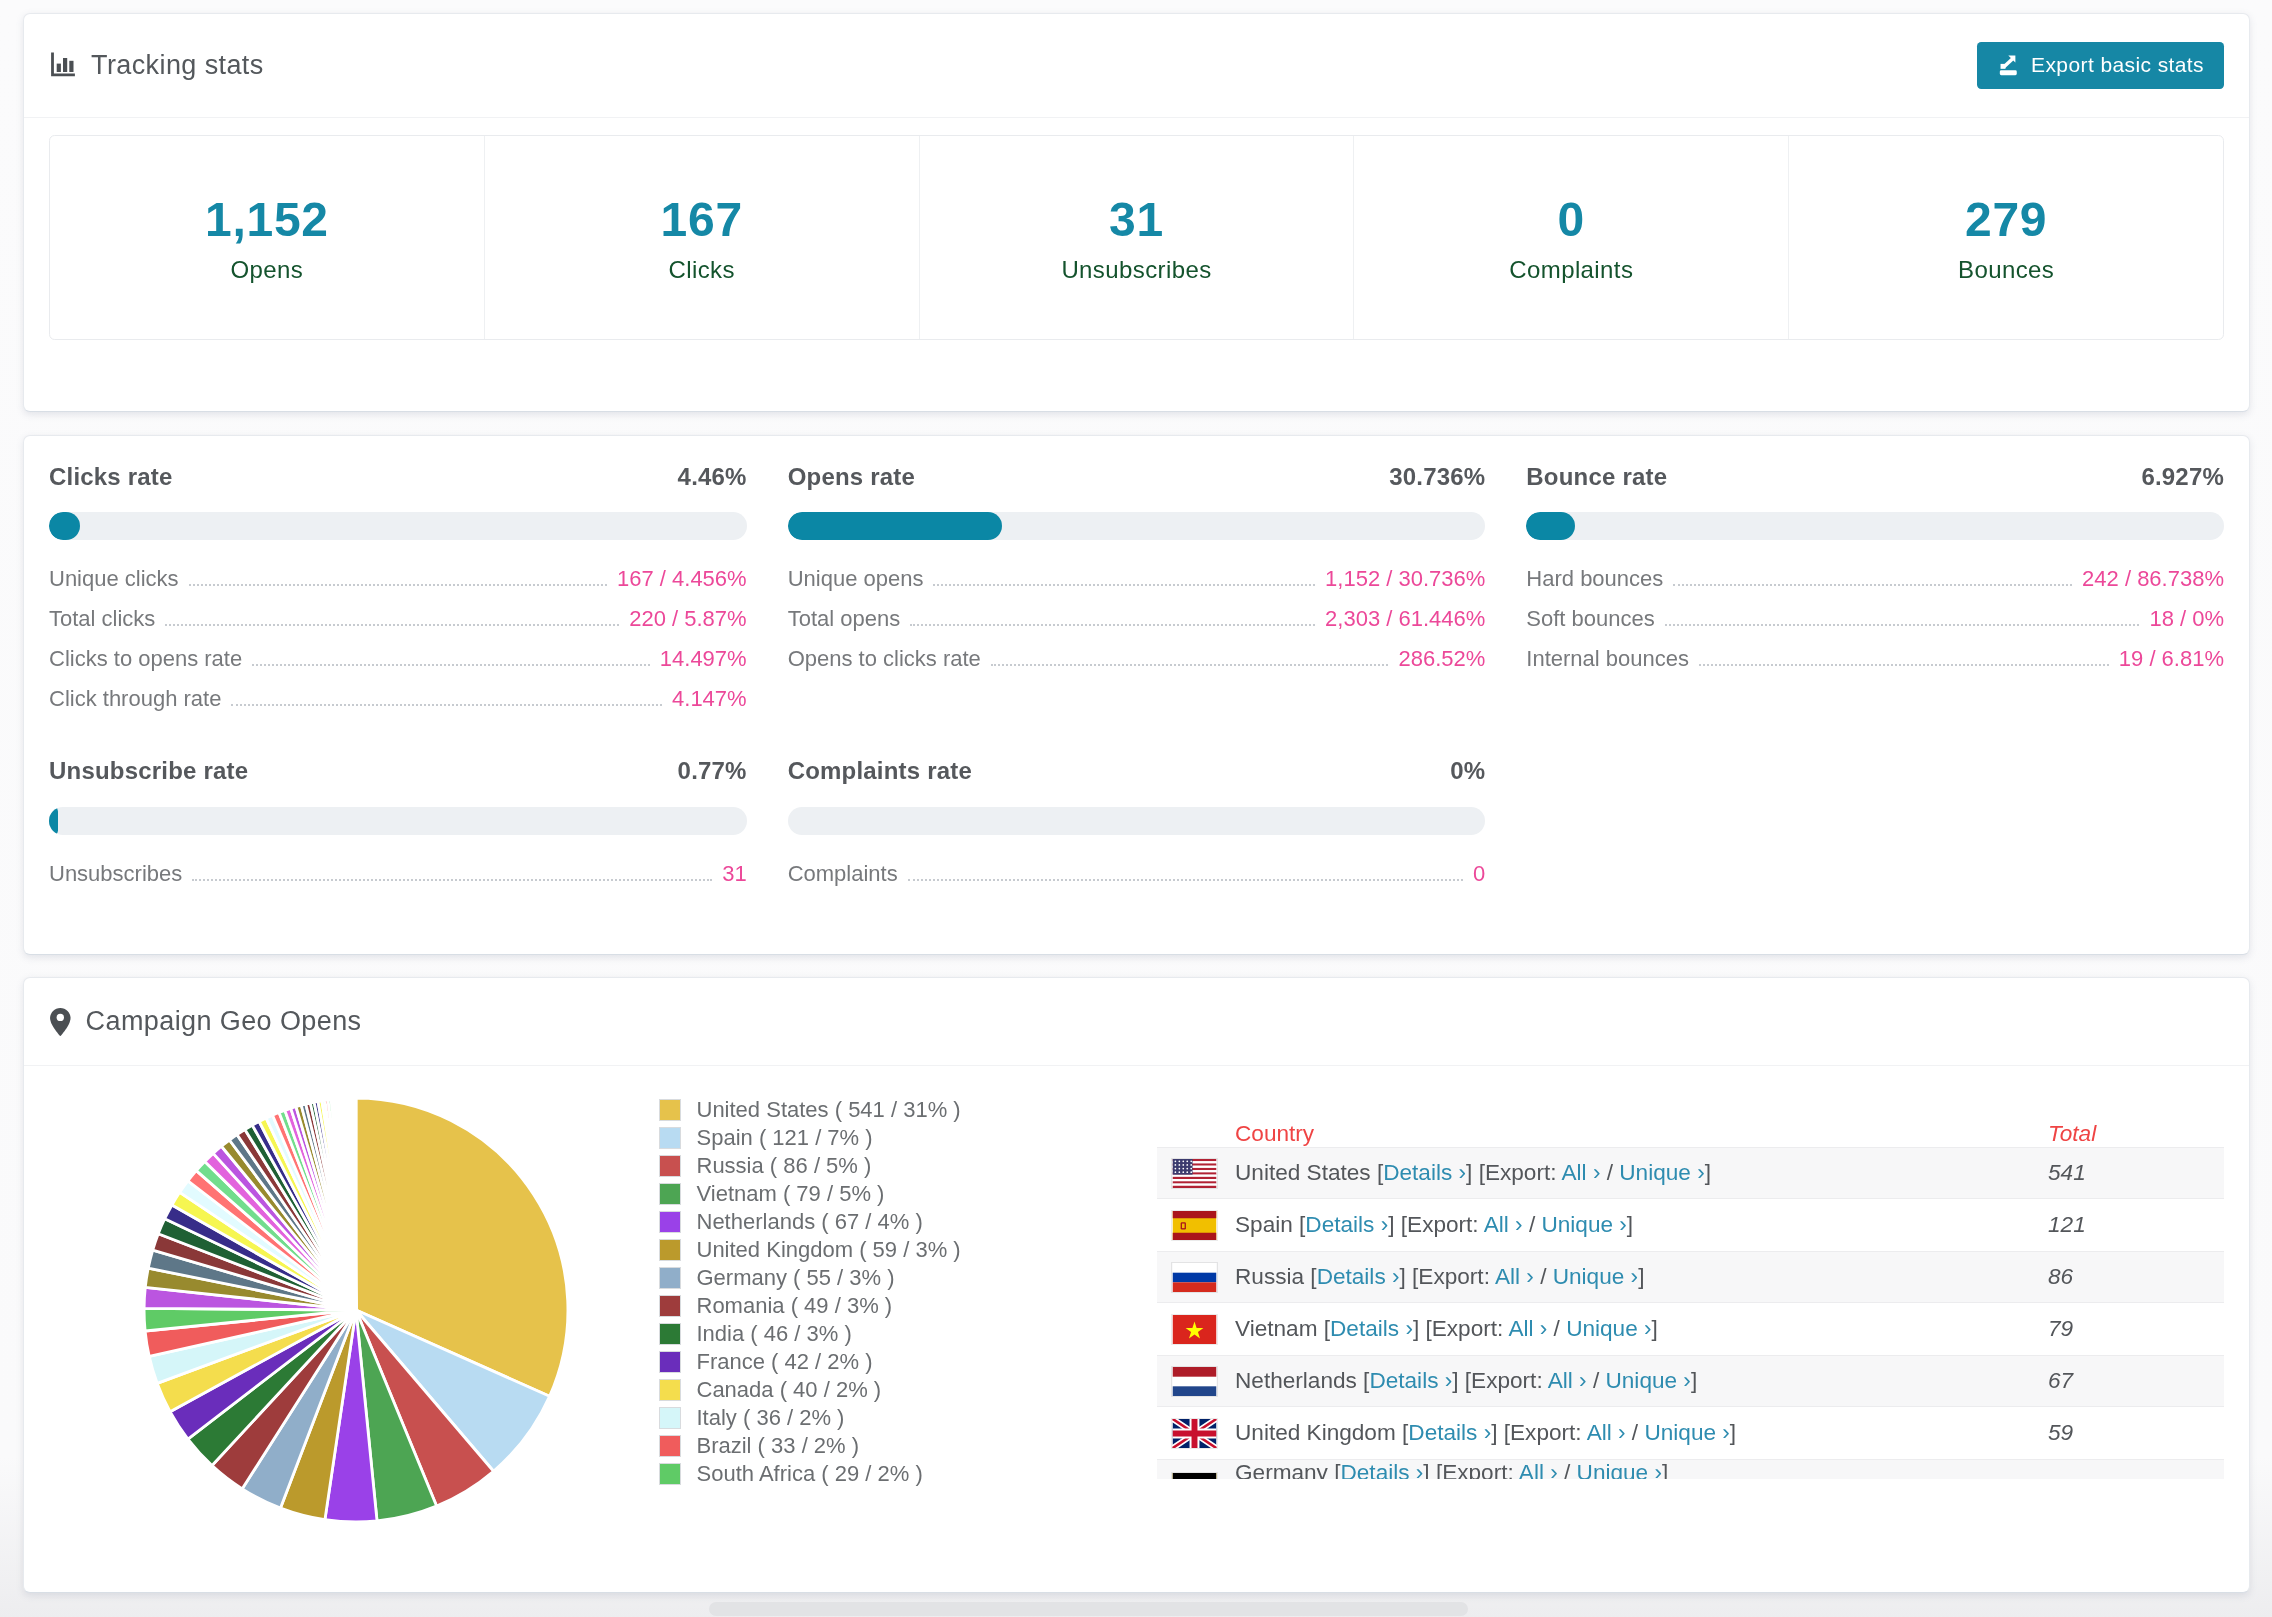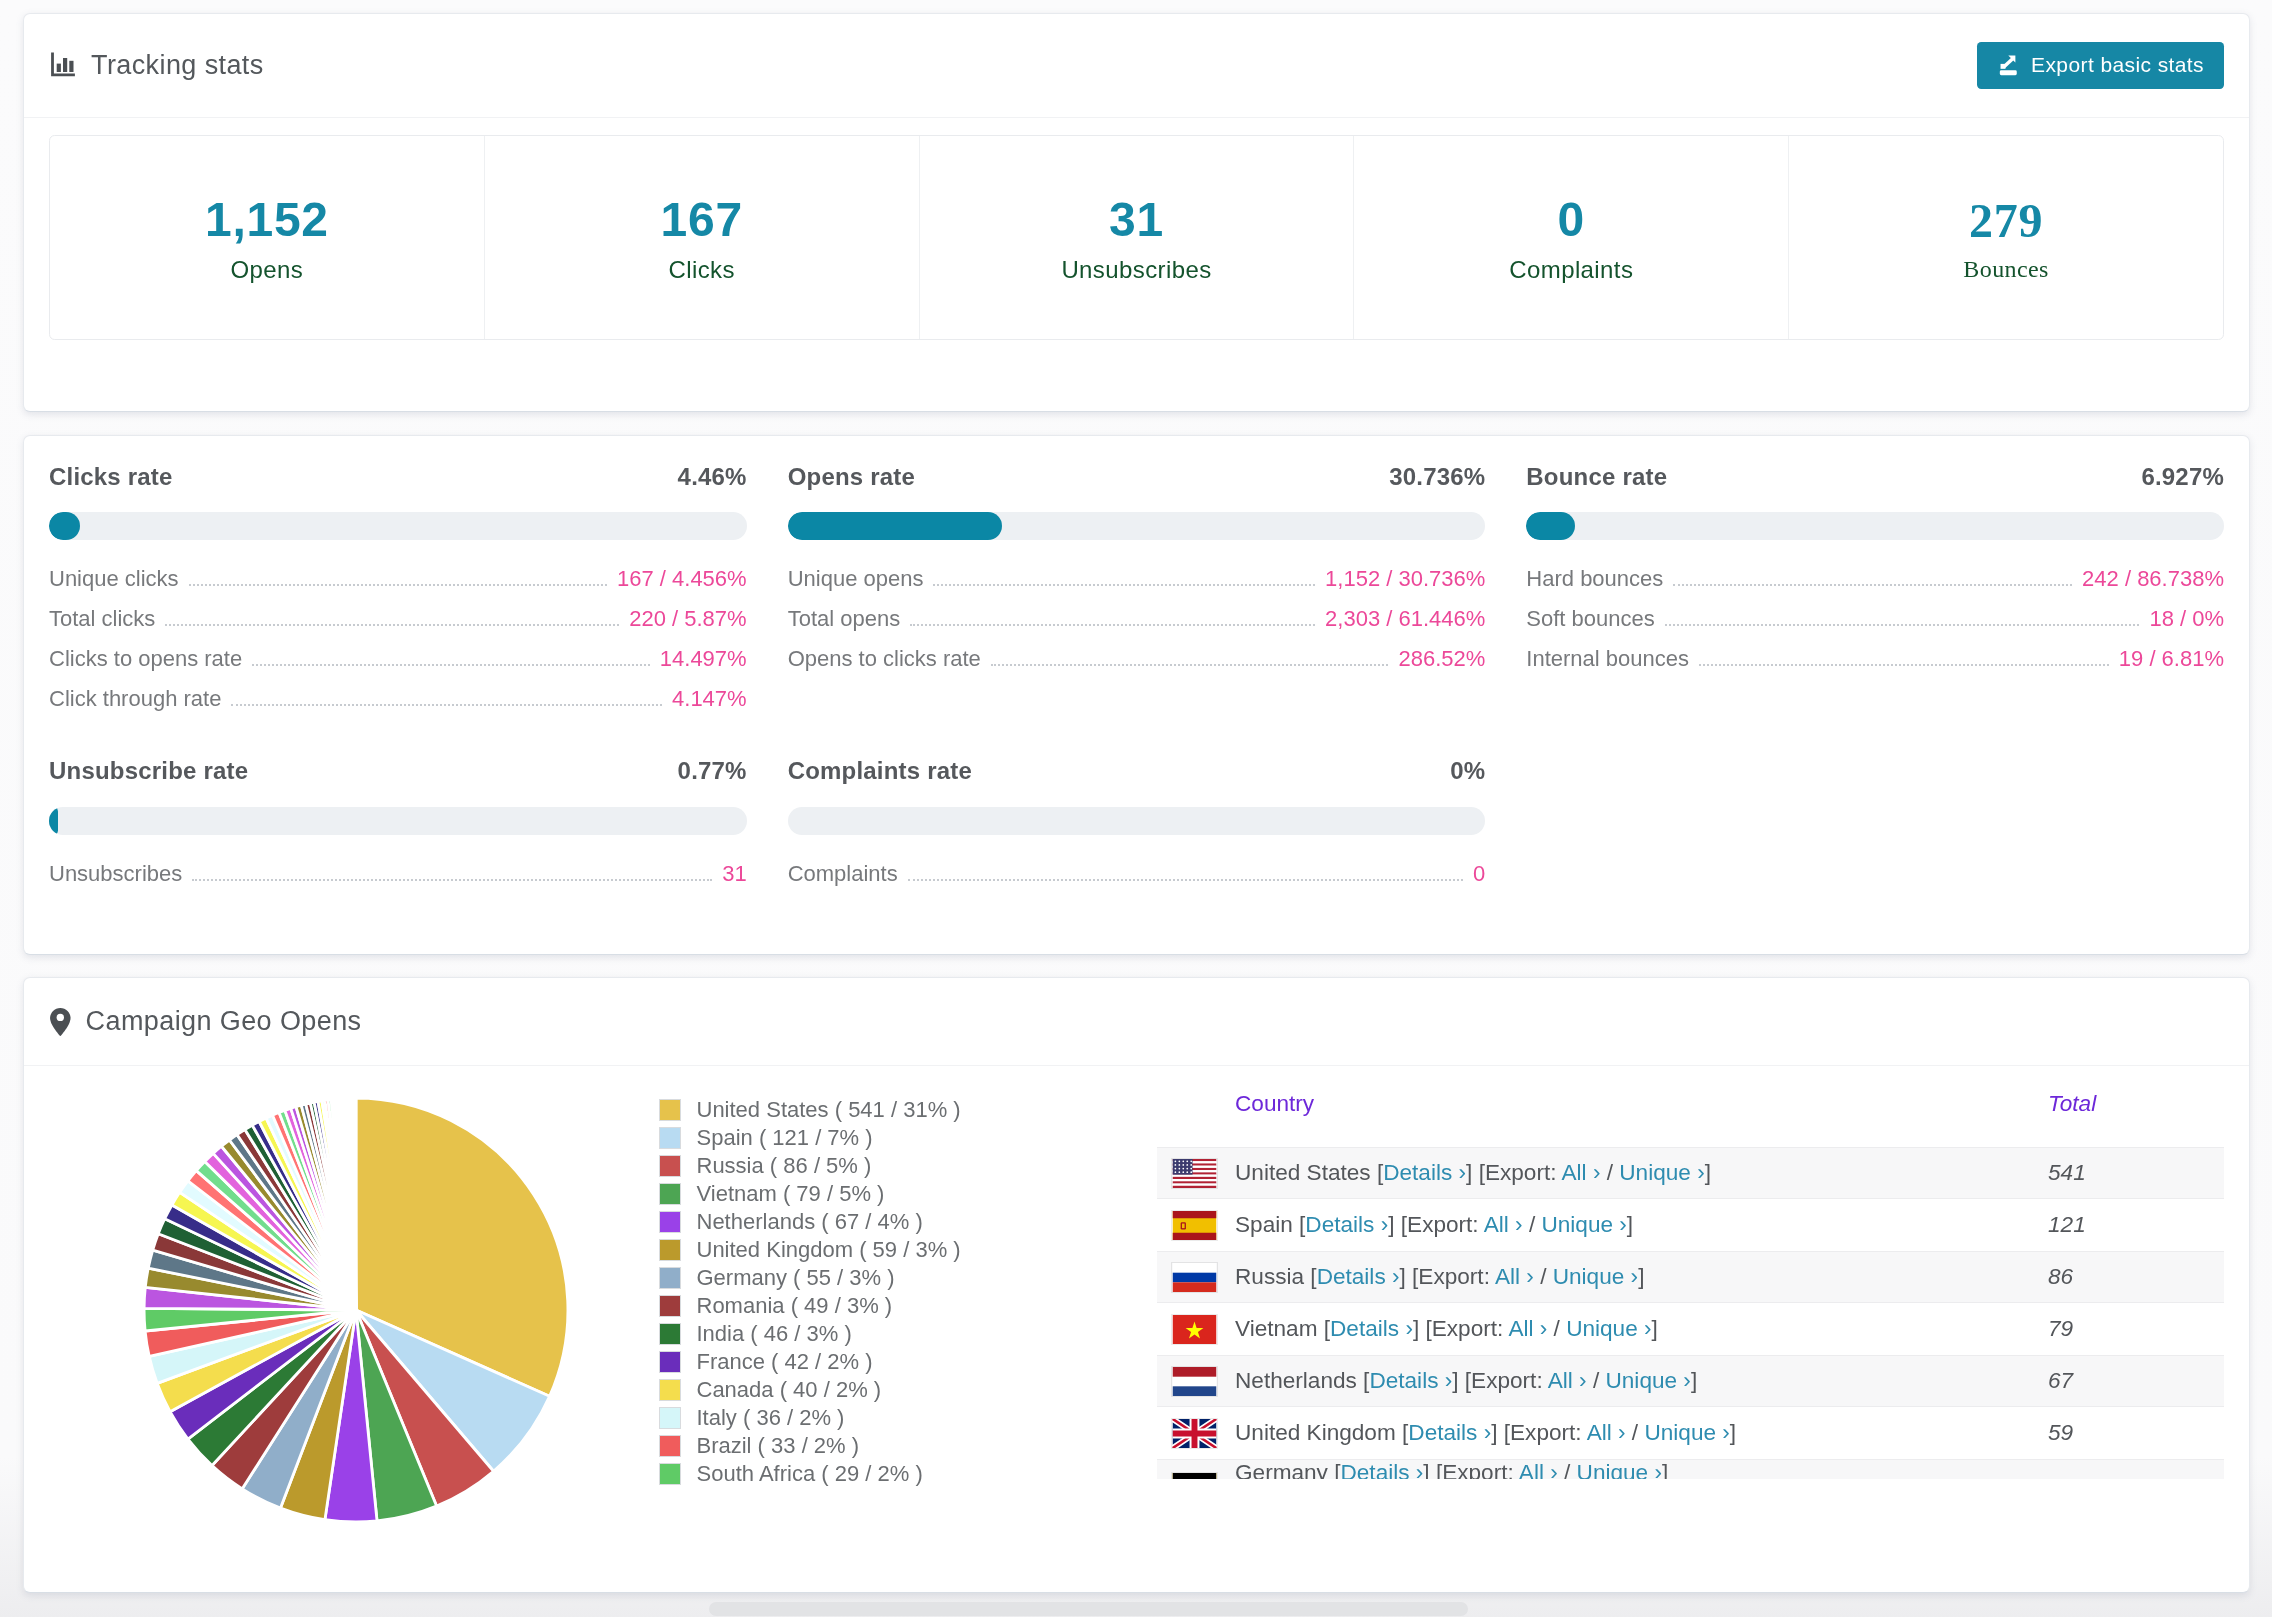--- a/index.html
+++ b/index.html
@@ -40,21 +40,21 @@
     margin: 17.6px 25px 71px;
     display: flex;
     border: 1.4px solid #e9ebee; border-radius: 5.6px;
     height: 205px; background: #fff;
   }
   .stat-cell {
     flex: 1; display: flex; flex-direction: column;
     align-items: center; justify-content: center;
     border-right: 1.4px solid #eef0f2;
   }
-  .stat-cell:last-child { border-right: none; font-family: Liberation Serif, serif; }
+  .stat-cell:last-child { border-right: none; }
   .stat-value { font-size: 48px; font-weight: 700; color: #1588a6; letter-spacing: 0.7px; }
   .stat-label { font-size: 24px; color: #14532d; margin-top: 8.5px; letter-spacing: 0.4px; }
   
   .rates-card { padding: 27px 25px 62px; text-align: center; }
   .rates-grid { display: grid; grid-template-columns: 1fr 1fr 1fr; column-gap: 41px; row-gap: 40px; }
   .rate-head { display: flex; justify-content: space-between; align-items: baseline; height: 31px; }
   .rate-title, .rate-pct { font-size: 24px; font-weight: 700; color: #55585c; letter-spacing: 0.2px; }
   .rate-bar { margin-top: 18.4px; height: 28px; background: #edf0f3; border-radius: 14px; position: relative; overflow: hidden; }
   .rate-fill { position:absolute; left:0; top:0; height: 100%; background: #0b87a5; border-radius: 14px; }
   .rate-rows { margin-top: 17px; }
@@ -63,21 +63,21 @@
   .rate-val { color: #ec4899; white-space: nowrap; }
   
   .geo-card { height: 616px; overflow: hidden; }
   .geo-card .card-header { height: 88px; }
   .geo-body { display: grid; grid-template-columns: 610px 498px 1fr; padding: 0 25px; }
   .pie-wrap { padding: 25px 0 0 88px; }
   .legend { list-style: none; margin-top: 30px; }
   .legend li { display: flex; align-items: center; height: 28px; font-size: 22px; color: #6b6e71; cursor: default; }
   .legend .sw { width: 22px; height: 22px; border: 1.4px solid #d8dbde; margin-right: 15.5px; flex: 0 0 auto; }
   .geo-table { margin-top: 25px; font-size: 22.6px; color: #53565a; }
-  .gt-header { display: flex; align-items: flex-start; height: 56px; color: #6d28d9; }
+  .gt-header { display: flex; align-items: flex-end; height: 56px; color: #ef4444; }
   .col-flag { width: 78px; padding-left: 14px; display: flex; align-items: center; }
   .col-country { flex: 1; white-space: nowrap; overflow: hidden; }
   .col-total { width: 176px; font-style: italic; }
   .gt-row { display: flex; align-items: center; height: 52px; }
   .gt-row.odd { background: #f7f7f8; border-top: 1.4px solid #ececee; border-bottom: 1.4px solid #ececee;}
   .gt-row.partial { height: 20px; overflow: hidden; border-bottom: none; align-items: flex-start; }
   .gt-row.partial .col-flag { padding-top: 11.3px; }
   .gt-row a { color: #2e8cb0; text-decoration: none; cursor: pointer; }
   .flag { display: block; border: 0.7px solid rgba(0,0,0,.08); }
   

